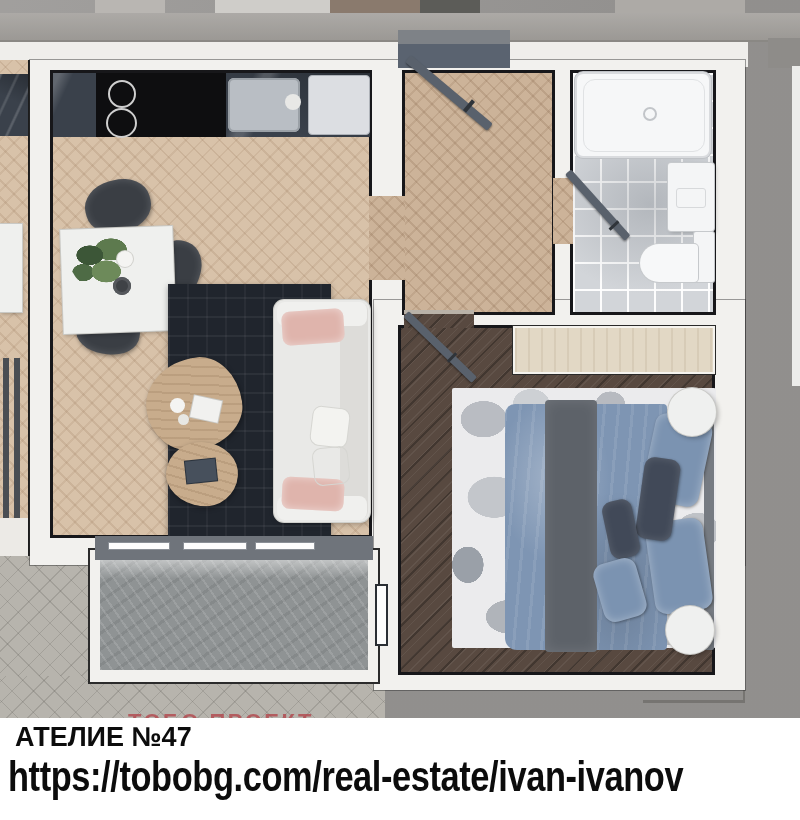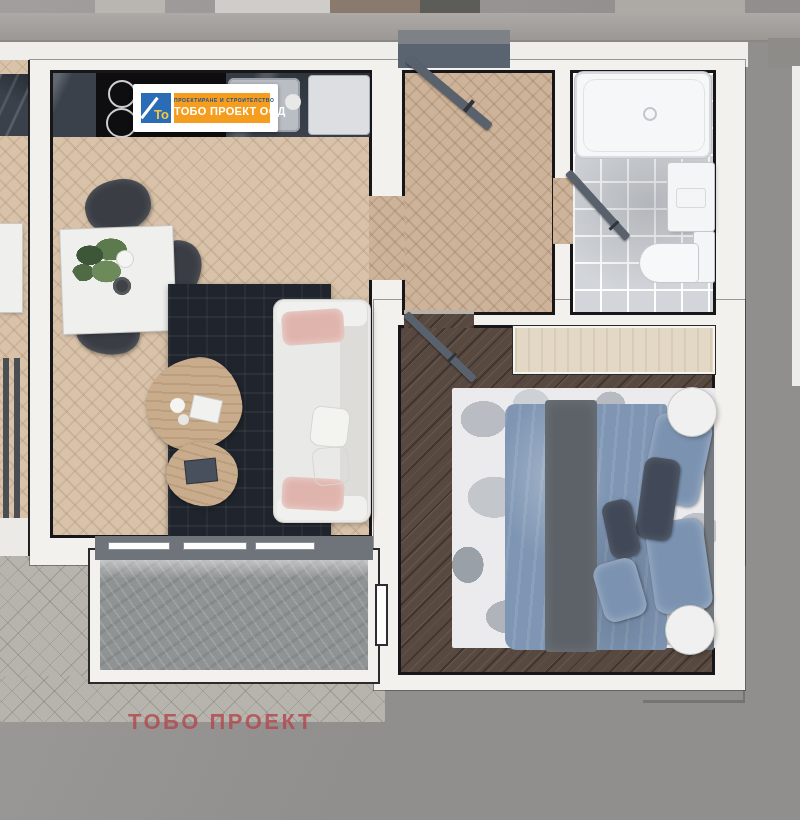--- a/index.html
+++ b/index.html
@@ -221,27 +221,21 @@
   <div class="abs pillow-dark" style="left:640px;top:458px;width:36px;height:82px;transform:rotate(8deg);"></div>
   <div class="abs pillow-dark" style="left:606px;top:500px;width:30px;height:58px;transform:rotate(-12deg);"></div>
   <div class="abs pillow-blue" style="left:598px;top:560px;width:44px;height:60px;transform:rotate(-16deg);"></div>
   <div class="abs" style="left:668px;top:388px;width:48px;height:48px;background:#eff0ef;border-radius:50%;box-shadow:0 0 0 1px #c9c9c6,2px 2px 5px rgba(0,0,0,.3);"></div>
   <div class="abs" style="left:666px;top:606px;width:48px;height:48px;background:#eff0ef;border-radius:50%;box-shadow:0 0 0 1px #c9c9c6,2px 2px 5px rgba(0,0,0,.3);"></div>
   <div class="abs doorleaf" style="left:406px;top:310px;width:95px;height:8px;transform:rotate(44deg);"></div>
   <div class="abs" style="left:446px;top:356px;width:12px;height:3px;background:#2f343a;transform:rotate(-46deg);"></div>
 
   <div class="abs" style="left:375px;top:584px;width:13px;height:62px;background:#fdfdfc;border:2px solid #2b2f34;box-sizing:border-box;"></div>
 
-  <div id="logo" class="abs" style="left:133px;top:84px;width:145px;height:48px;">
-    <div class="mono">
-      <div class="slash"></div>
-      <div class="txt">То</div>
-    </div>
-    <div class="band">
-      <div class="tagline">ПРОЕКТИРАНЕ  И  СТРОИТЕЛСТВО</div>
-      <div class="company">ТОБО ПРОЕКТ ООД</div>
-    </div>
+
+  <div id="watermark" class="abs" style="left:128px;top:709px;">ТОБО ПРОЕКТ</div>
+
+  <div id="footer" class="abs" style="left:0;top:718px;width:800px;height:102px;">
+    <div class="title">АТЕЛИЕ №47</div>
+    <div class="url">https://tobobg.com/real-estate/ivan-ivanov</div>
   </div>
 
-  <div id="watermark" class="abs" style="left:128px;top:709px;">ТОБО ПРОЕКТ</div>
-
-
 </div>
 
 </body></html>

